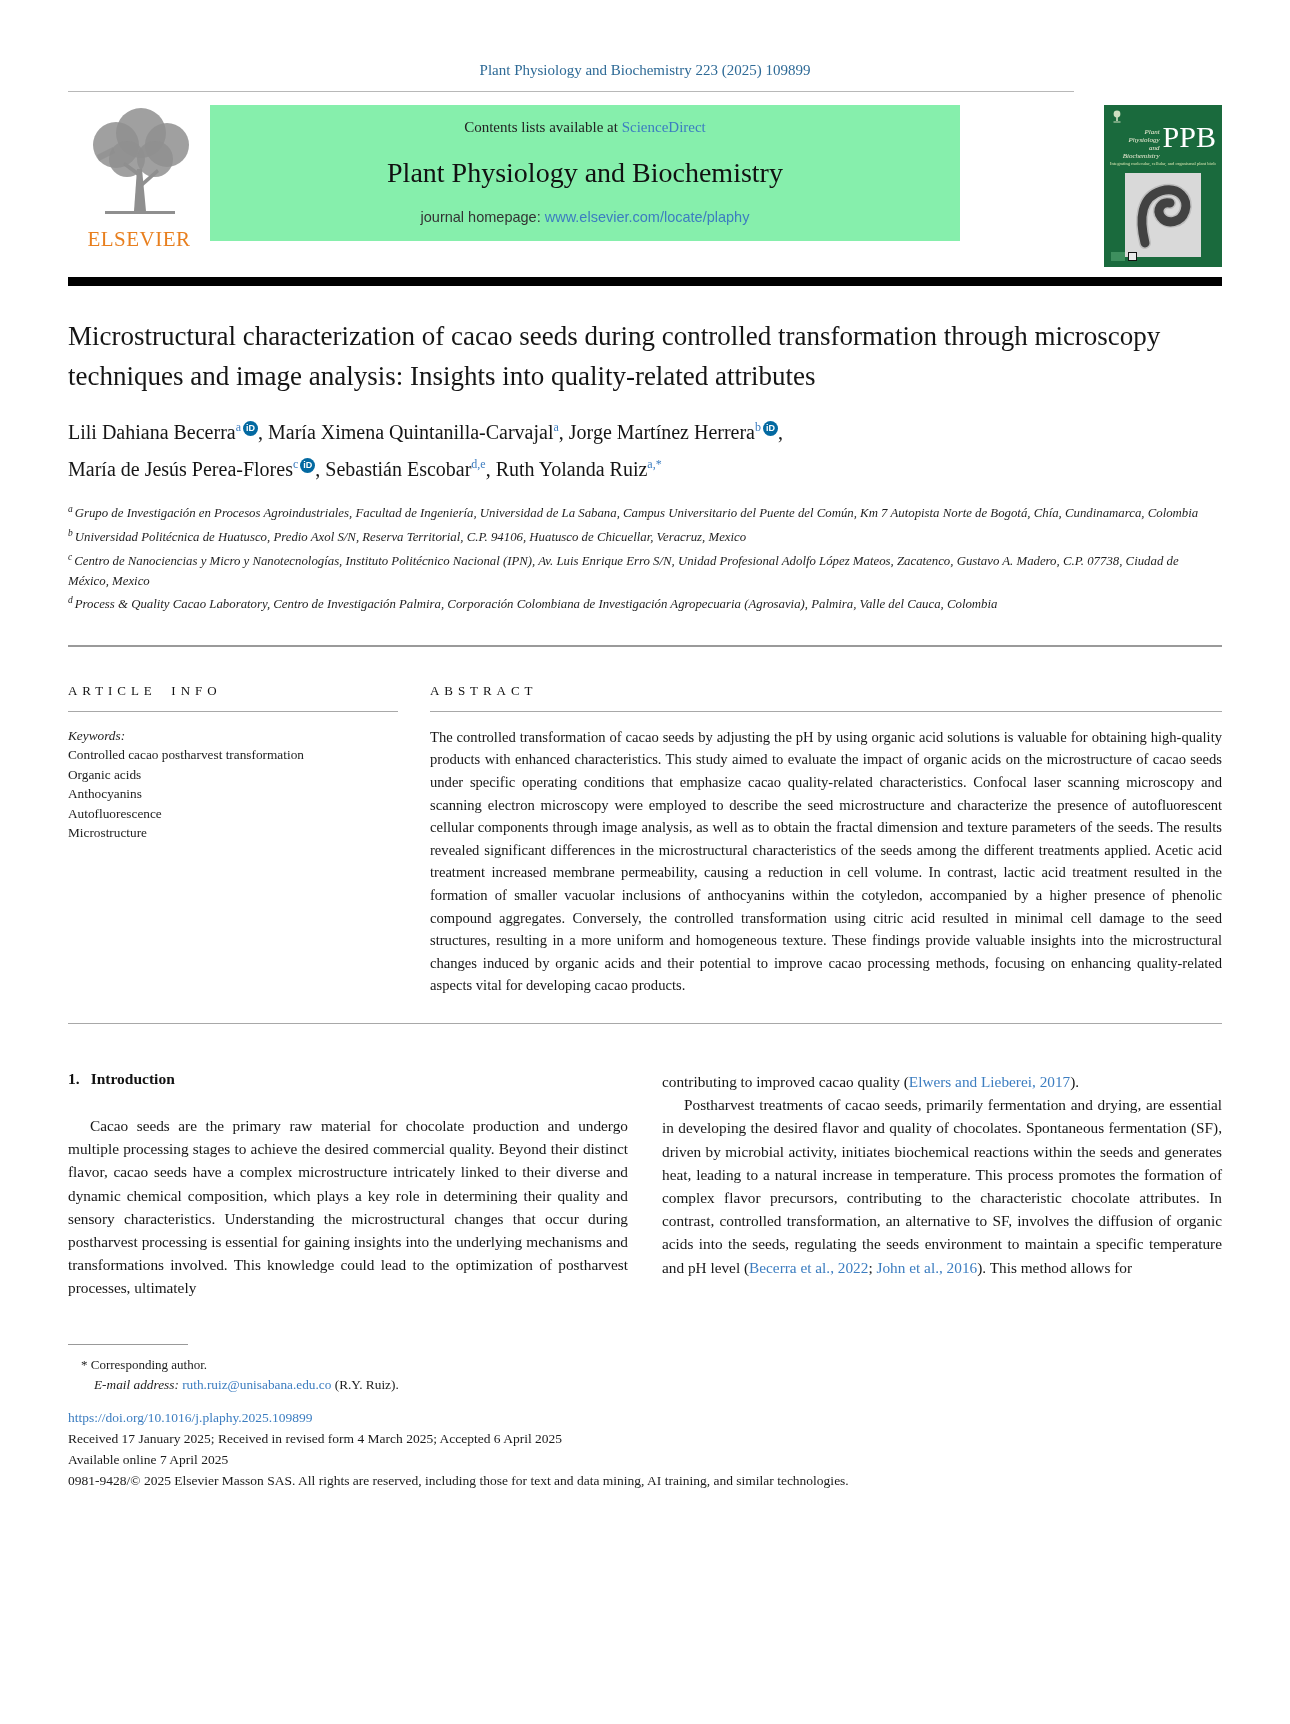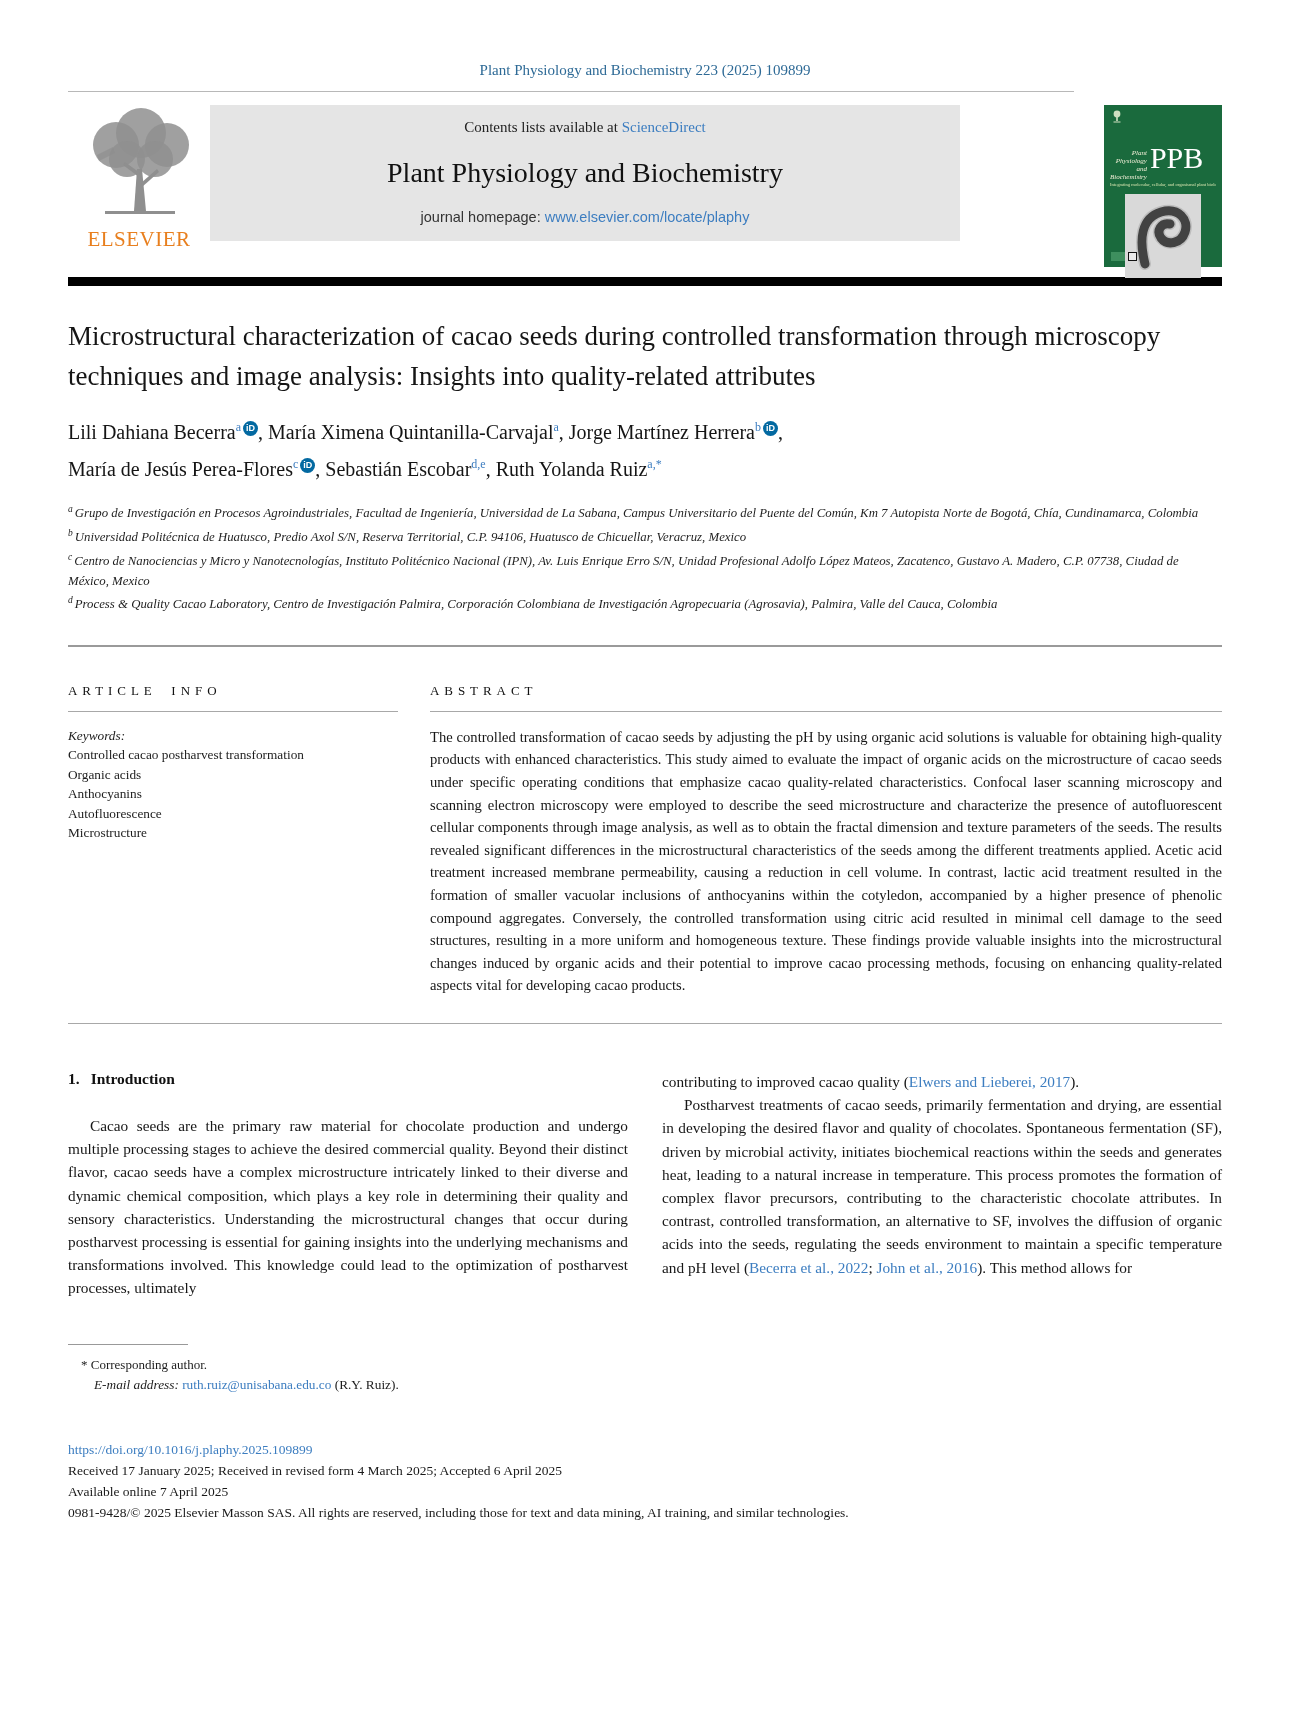--- a/index.html
+++ b/index.html
@@ -14,35 +14,35 @@
   
   .citation { padding-top:62px; text-align:center; font-size:15px; color:#2e6a96; }
   .top-rule { height:1px; background:#b8b8b8; margin-top:12px; width:1006px; }
 
   
   .header-row { display:flex; align-items:flex-start; margin-top:13px; height:164px; }
   .elsevier-block { width:142px; text-align:center; }
   .elsevier-tree { display:block; margin:2px auto 0 auto; }
   .elsevier-word { font-size:21px; color:#e87f1e; letter-spacing:0.5px; margin-top:2px; }
   .banner {
-    width:750px; height:136px; background:#e5e5e5; margin-left:0;
+    width:750px; height:136px; background:#86efac; margin-left:0;
     display:flex; flex-direction:column; align-items:center; justify-content:space-between;
     padding:14px 0 16px 0; box-sizing:border-box;
   }
   .contents-line { font-size:15px; color:#222; }
   .journal-title { font-size:28px; color:#111; }
   .homepage-line { font-family:"Liberation Sans", sans-serif; font-size:14.5px; color:#333; }
 
   
   .cover {
     margin-left:auto; width:118px; height:162px; background:#1a6a3d;
     position:relative; box-sizing:border-box; padding:6px 6px;
   }
   .cover-topmark { position:absolute; top:5px; left:7px; }
-  .cover-nameplate { display:flex; align-items:flex-start; margin-top:32px; }
+  .cover-nameplate { display:flex; justify-content:flex-end; align-items:flex-start; margin-top:11px; }
   .cover-name { text-align:right; color:#f3efd8; font-style:italic; font-size:7px; line-height:8px; margin-right:3px; margin-top:6px; }
   .cover-abbrev { color:#ffffff; font-size:30px; line-height:30px; font-weight:400; }
   .cover-tagline { color:#d8e6b0; font-size:4.6px; margin-top:1px; text-align:center; white-space:nowrap; overflow:hidden; }
   .cover-photo {
     width:76px; height:84px; background:#d9d9d9; margin:7px auto 0 auto;
     display:flex; align-items:center; justify-content:center;
   }
   .cover-marks { position:absolute; bottom:6px; left:7px; display:flex; gap:3px; align-items:flex-end; }
   .cover-marks .m1 { width:14px; height:9px; background:#3e8f5e; }
   .cover-marks .m2 { width:9px; height:9px; background:#e9e9e9; border:1px solid #111; box-sizing:border-box; }
@@ -84,21 +84,21 @@
   .indent { text-indent:22px; }
 
   
   .footnote { margin-top:44px; }
   .fn-rule { width:120px; height:1px; background:#999; margin-bottom:10px; }
   .fn-corr { font-size:13px; line-height:20px; padding-left:13px; }
   .fn-email { font-size:13.3px; line-height:20px; padding-left:26px; }
   .fn-email .em-label { font-style:italic; }
 
   
-  .footer { margin-top:44px; font-size:13.5px; line-height:21px; color:#1a1a1a; }
+  .footer { margin-top:12px; font-size:13.5px; line-height:21px; color:#1a1a1a; }
   .footer .doi { display:block; }
 </style>
 </head>
 <body>
 
 <div class="page">
 
   <div class="citation">Plant Physiology and Biochemistry 223 (2025) 109899</div>
   <div class="top-rule"></div>
 

